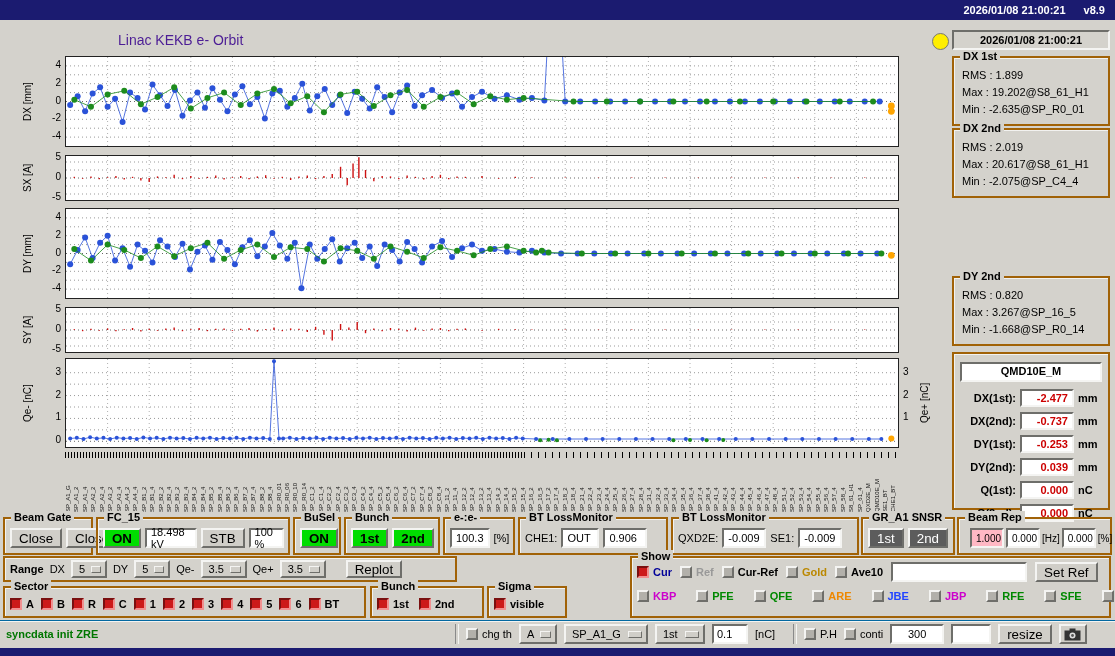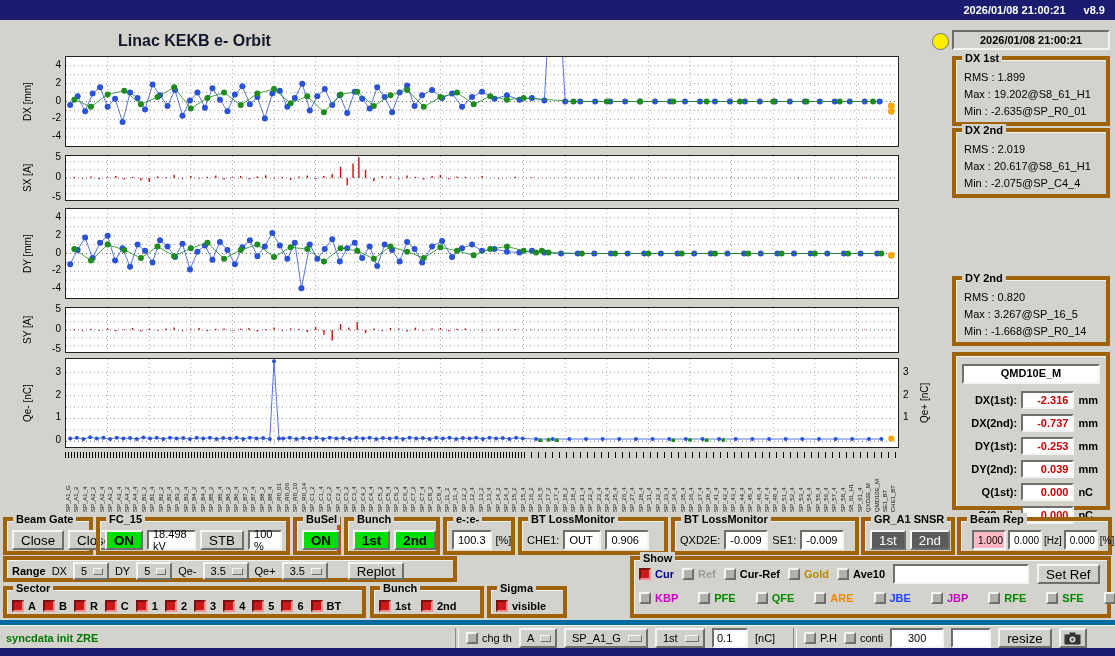--- a/index.html
+++ b/index.html
@@ -2,21 +2,21 @@
 <html style="--c-titlebar_bg: #1b1b70; --c-on_green: #00dd00; --c-value_red: #cc0000; --c-status_green: #007700; --c-pink: #ffb8c4; --c-point_blue: #2a52d8; --c-point_green: #1d8c1d; --c-bar_red: #cc1111; --c-marker_orange: #ffa500; --c-indicator_yellow: #ffee00; --c-check_red: #cc1a1a;"><head>
 <meta charset="utf-8">
 <style>
   html,body{margin:0;padding:0;}
   .win{position:relative;width:1115px;height:656px;background:#d4d2cc;overflow:hidden;
        font-family:"Liberation Sans",sans-serif;font-size:11px;color:#000;}
   .topbar{position:absolute;left:0;top:0;width:100%;height:20px;background:var(--c-titlebar_bg,#1b1b70);
        color:#fff;display:flex;justify-content:flex-end;align-items:center;gap:18px;box-sizing:border-box;
        padding-right:10px;font-weight:bold;}
   .botbar{position:absolute;left:0;bottom:0;width:100%;height:8px;background:var(--c-titlebar_bg,#1b1b70);}
-  .apptitle{position:absolute;left:118px;top:32px;color:#0f172a;font-weight:bold;font-size:16px;}
+  .apptitle{position:absolute;left:118px;top:32px;color:#4c1d95;font-weight:normal;font-size:14px;}
 
   
   .panel{position:absolute;left:20px;width:920px;}
   .panel .ylab{position:absolute;left:0;top:0;bottom:0;width:14px;writing-mode:vertical-rl;
        transform:rotate(180deg);display:flex;align-items:center;justify-content:center;font-size:10px;}
   .panel .ticks{position:absolute;left:14px;top:0;bottom:0;width:29px;}
   .ytick{position:absolute;right:2px;font-size:10px;}
   .panel .ticks-r{position:absolute;left:881px;top:0;bottom:0;width:16px;}
   .panel .ticks-r .ytick{left:2px;right:auto;}
   .panel .ylab-r{position:absolute;left:897px;top:0;bottom:0;width:14px;writing-mode:vertical-rl;
@@ -32,21 +32,21 @@
        font-size:6px;line-height:1;overflow:hidden;white-space:nowrap;color:#111;}
 
   
   .indicator{position:absolute;left:932px;top:33px;width:15px;height:15px;border-radius:50%;
        background:var(--c-indicator_yellow,#ffee00);border:1px solid #777;}
   .display{display:inline-flex;align-items:center;background:#fff;border:2px solid;
        border-color:#6e6e6a #f4f4f2 #f4f4f2 #6e6e6a;padding:0 4px;height:20px;box-sizing:border-box;}
   .display.pink{background:var(--c-pink,#ffb6c6);}
   .tsbox{position:absolute;left:952px;top:30px;width:158px;height:20px;justify-content:center;
        background:#d4d2cc;font-weight:bold;}
-  .frame{position:absolute;border:4px solid #a16207;box-shadow:inset 1px 1px 0 #f2f2f0;box-sizing:border-box;}
+  .frame{position:absolute;border:2px solid #a16207;box-shadow:inset 1px 1px 0 #f2f2f0;box-sizing:border-box;}
   .ftitle{position:absolute;top:-8px;left:6px;background:#d4d2cc;padding:0 3px;font-weight:bold;}
   .statbox .lines{padding:9px 6px 0 8px;line-height:1.55;}
   .monhdr{margin:8px 6px 4px 6px;background:#fff;border:2px solid;border-color:#6e6e6a #f4f4f2 #f4f4f2 #6e6e6a;
        text-align:center;font-weight:bold;height:16px;line-height:14px;}
   .monrow{display:flex;align-items:center;gap:4px;padding:1px 4px;height:21px;}
   .monrow .mlabel{width:58px;text-align:right;font-weight:bold;}
   .monrow .mval{width:54px;justify-content:flex-end;color:var(--c-value_red,#cc0000);font-weight:bold;height:18px;}
   .monrow .munit{width:24px;font-weight:bold;}
 
   
@@ -58,21 +58,21 @@
   .lbl{white-space:nowrap;}
   .dd{display:inline-flex;align-items:center;justify-content:space-between;background:#d0cec8;border:2px solid;
        border-color:#f4f4f2 #6e6e6a #6e6e6a #f4f4f2;height:20px;padding:0 4px 0 6px;box-sizing:border-box;gap:6px;}
   .dd-tab{width:12px;height:5px;background:#d0cec8;border:1px solid;border-color:#f4f4f2 #6e6e6a #6e6e6a #f4f4f2;}
   .checkbox{width:12px;height:12px;box-sizing:border-box;border:2px solid;
        border-color:#f4f4f2 #6e6e6a #6e6e6a #f4f4f2;background:#b2b0aa;flex:none;}
   .checkbox.checked{background:var(--c-check_red,#cc1a1a);border-color:#7a1010 #f09090 #f09090 #7a1010;}
   .cb-item{display:inline-flex;align-items:center;gap:4px;font-weight:bold;}
   .input{background:#fff;border:2px solid;border-color:#6e6e6a #f4f4f2 #f4f4f2 #6e6e6a;height:20px;
        box-sizing:border-box;font-family:"Liberation Sans",sans-serif;font-size:11px;padding:0 3px;}
-  .statusbar{position:absolute;left:0;top:620px;width:1115px;height:28px;border-top:5px solid #0369a1;
+  .statusbar{position:absolute;left:0;top:620px;width:1115px;height:28px;border-top:1px solid #0369a1;
        box-shadow:inset 0 1px 0 #f4f4f2;}
   .statusmsg{position:absolute;left:6px;top:7px;color:var(--c-status_green,#007700);font-weight:bold;}
   .cluster{position:absolute;top:3px;display:flex;align-items:center;gap:7px;}
   .vsep{width:2px;height:20px;border-left:1px solid #8a8a8a;border-right:1px solid #f4f4f2;}
 </style>
 </head>
 <body>
 
 <div class="win">
 
@@ -890,21 +890,21 @@
       <div>RMS : 0.820</div>
       <div>Max : 3.267@SP_16_5</div>
       <div>Min : -1.668@SP_R0_14</div>
     </div>
   </div>
 
   <div class="frame" style="left:952px;top:352px;width:158px;height:158px">
     <div class="monhdr">QMD10E_M</div>
     <div class="monrow">
       <span class="mlabel">DX(1st):</span>
-      <span class="display mval">-2.316</span>
+      <span class="display mval">-2.477</span>
       <span class="munit">mm</span>
     </div>
     <div class="monrow">
       <span class="mlabel">DX(2nd):</span>
       <span class="display mval">-0.737</span>
       <span class="munit">mm</span>
     </div>
     <div class="monrow">
       <span class="mlabel">DY(1st):</span>
       <span class="display mval">-0.253</span>

